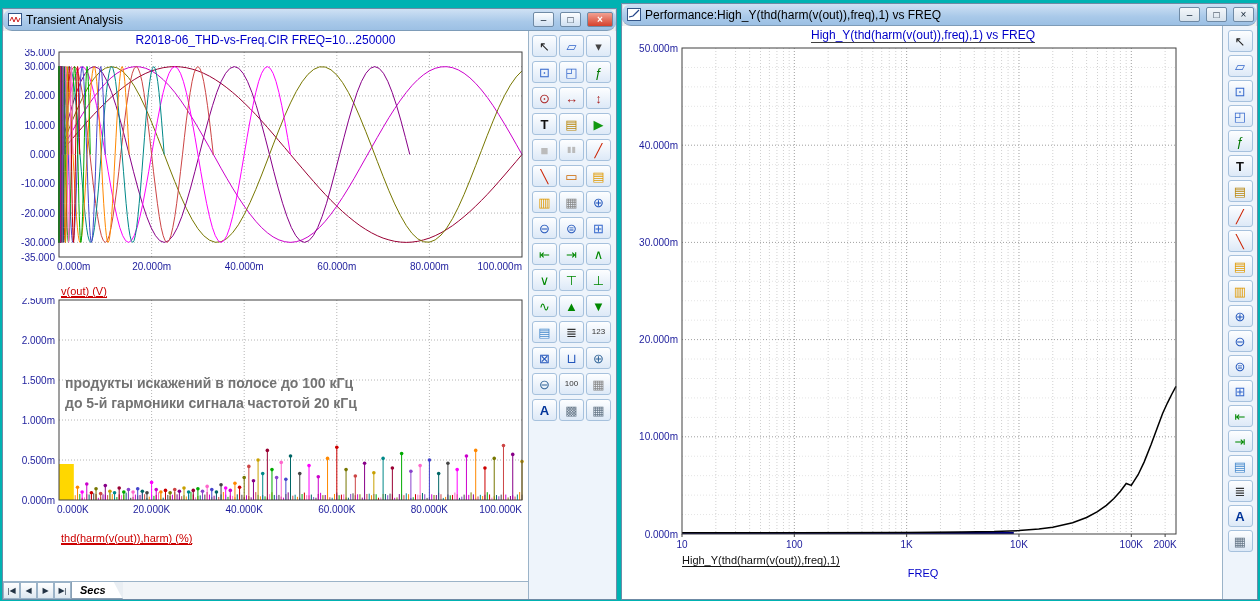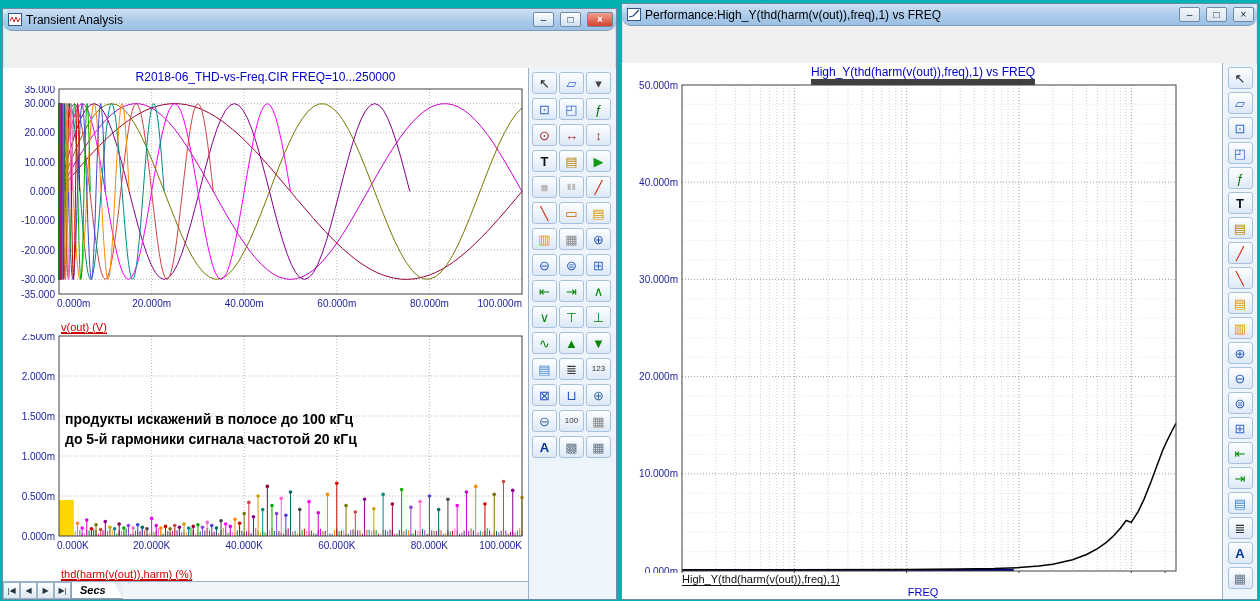--- a/index.html
+++ b/index.html
@@ -10,41 +10,41 @@
             box-shadow: inset 0 0 0 1px #cfe0ef; display:flex; flex-direction:column; }
   .titlebar { height:22px; flex:0 0 22px; display:flex; align-items:center; gap:4px;
               padding:0 3px 0 5px; font-size:12px; color:#000;
               background:linear-gradient(#cfe1f4,#a9c9e9 60%,#9cc0e4); border-bottom:1px solid #7e9cb8;border-radius:9px; }
   .titlebar .title { flex:1; white-space:nowrap; overflow:hidden; }
   .cap-btn { width:21px; height:15px; border:1px solid #6f8aa5; border-radius:2px;
              background:linear-gradient(#fdfeff,#cfe0f2); font-size:10px; line-height:13px;
              text-align:center; color:#123; margin-left:2px; }
   .cap-btn.close { background:linear-gradient(#f2a091,#d5412d); color:#fff; font-weight:bold; width:26px;}
   .cap-btn.plain { background:linear-gradient(#f4f7fa,#d7e2ec); }
-  .client { flex:1; display:flex; background:#ffffff; overflow:hidden;margin-top:37px; }
+  .client { flex:1; display:flex; background:#ffffff; overflow:hidden; }
   .plot-col { display:flex; flex-direction:column; overflow:hidden; background:#fff; }
   .v-sep { flex:0 0 1px; background:#9bb3c8; }
   .toolbar { background:#eef4fb; padding:4px 3px; display:flex; align-content:flex-start; }
   .toolbar.grid3 { flex:0 0 87px; flex-wrap:wrap; gap:4px 2px; }
   .toolbar.col1  { flex:0 0 34px; flex-direction:column; align-items:center; gap:3px; }
   .tbtn { width:25px; height:22px; border:1px solid #a6c1dd; border-radius:3px;
           background:linear-gradient(#fdfeff,#dde9f7); display:flex; align-items:center;
           justify-content:center; font-size:13px; line-height:1; cursor:default; }
   .tbtn.small span { font-size:8px; }
   .tbtn.bold span { font-weight:bold; }
 
   .plot-title { text-align:center; color:#0000c8; font-size:12px; height:18px; line-height:18px; white-space:nowrap; }
-  .plot-title.u span { border-bottom:6px solid #404040; }
+  .plot-title.u span { border-bottom:1px solid #404040; }
   .legend-row { height:13px; line-height:12px; padding-left:58px; font-size:11px; }
   .legend-row span { border-bottom:1px solid currentColor; }
   .legend-red { color:#cc0000;text-decoration:underline; }
   .legend-blk { color:#111111; }
   .x-caption { height:14px; line-height:13px; text-align:center; color:#0000c8; font-size:11px; }
   .plot-wrap { position:relative; }
-  .ann { position:absolute; left:62px; top:76px; font-size:14px; font-weight:bold; color:#000000;
+  .ann { position:absolute; left:62px; top:76px; font-size:14px; font-weight:bold; color:#737373;
          white-space:pre-line; line-height:1.4; }
 
   .bottombar { margin-top:auto; height:18px; flex:0 0 18px; display:flex; align-items:stretch;
                background:#e9eef3; border-top:1px solid #9bb3c8; font-size:8px; }
   .navbtn { width:17px; border:1px solid #9bb3c8; background:linear-gradient(#ffffff,#dfe8f0);
             display:flex; align-items:center; justify-content:center; color:#234; }
   .page-tab { padding:0 16px 0 8px; background:#ffffff; border:1px solid #8aa0b4; border-top:none;
               font-size:11px; font-weight:bold; font-style:italic;
               clip-path:polygon(0 0, calc(100% - 9px) 0, 100% 100%, 0 100%); display:flex; align-items:center; }
   .tab-track { flex:1; background:#f2f5f8; }

